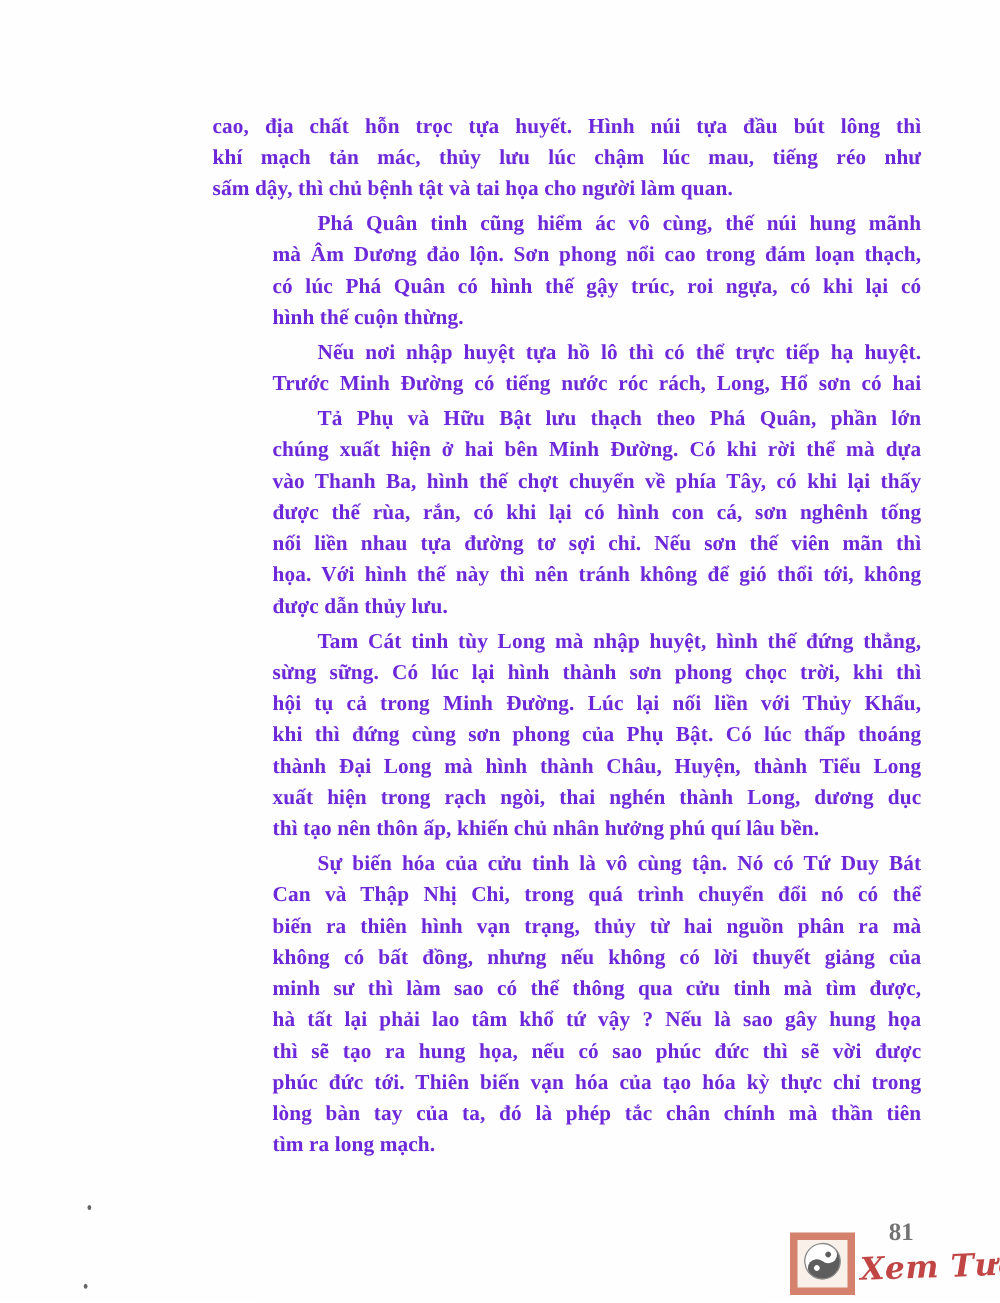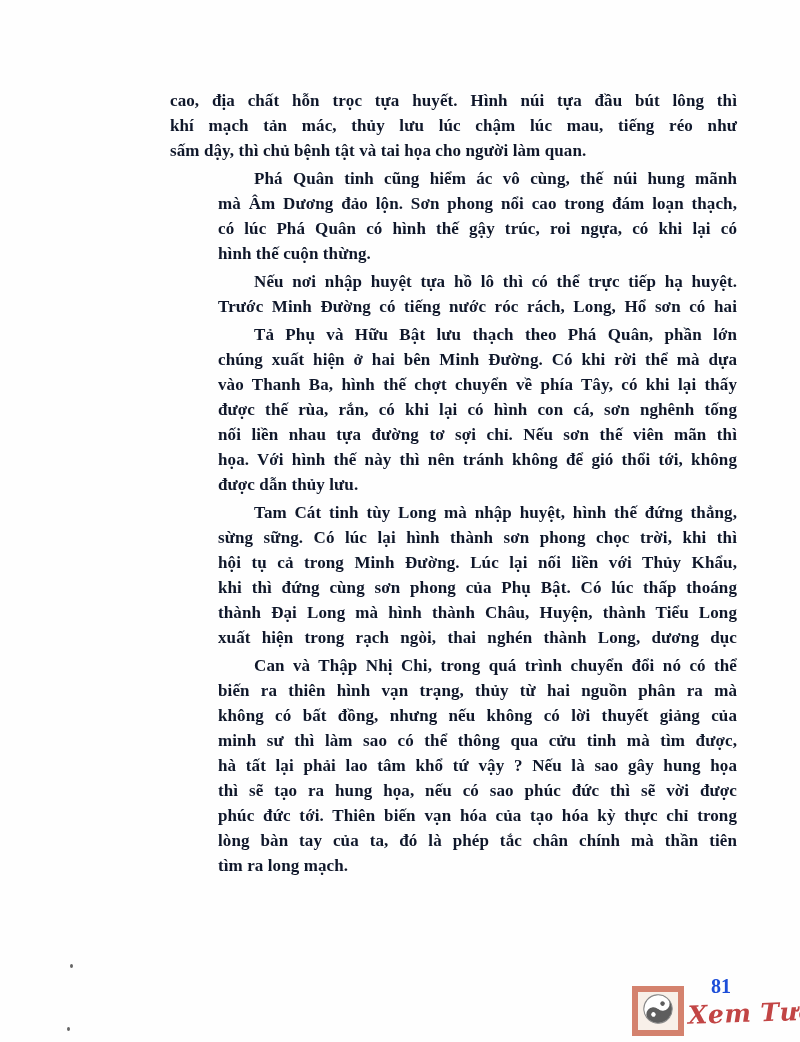--- a/index.html
+++ b/index.html
@@ -13,21 +13,21 @@
     height: 1042px;
     background: #fefefe;
     overflow: hidden;
     font-family: "Liberation Serif", serif;
   }
   .text-block {
     position: absolute;
     left: 170px;
     top: 88px;
     width: 567px;
-    color: #0f172a;
+    color: #6d28d9;
     font-size: 17px;
     line-height: 25px;
     font-weight: 600;
     letter-spacing: 0.1px;
   }
   .paragraph { margin: 0; }
   .paragraph + .paragraph { margin-top: 3px; margin-left: 48px; }
   .line {
     text-align: justify;
     text-align-last: justify;
@@ -38,21 +38,21 @@
   }
   .paragraph.indent .line:first-child {
     text-indent: 36px;
   }
   .page-number {
     position: absolute;
     left: 711px;
     top: 975px;
     font-size: 20px;
     font-weight: 700;
-    color: #1d4ed8;
+    color: #737373;
     z-index: 3;
     font-family: "Liberation Serif", serif;
   }
   .watermark {
     position: absolute;
     left: 632px;
     top: 986px;
     display: flex;
     align-items: center;
     z-index: 2;
@@ -119,22 +119,24 @@
         <div class="line">họa. Với hình thế này thì nên tránh không để gió thổi tới, không</div>
         <div class="line line-end">được dẫn thủy lưu.</div>
       </div>
       <div class="paragraph indent">
         <div class="line">Tam Cát tinh tùy Long mà nhập huyệt, hình thế đứng thẳng,</div>
         <div class="line">sừng sững. Có lúc lại hình thành sơn phong chọc trời, khi thì</div>
         <div class="line">hội tụ cả trong Minh Đường. Lúc lại nối liền với Thủy Khẩu,</div>
         <div class="line">khi thì đứng cùng sơn phong của Phụ Bật. Có lúc thấp thoáng</div>
         <div class="line">thành Đại Long mà hình thành Châu, Huyện, thành Tiểu Long</div>
         <div class="line">xuất hiện trong rạch ngòi, thai nghén thành Long, dương dục</div>
+        <div class="line line-end">thì tạo nên thôn ấp, khiến chủ nhân hưởng phú quí lâu bền.</div>
       </div>
       <div class="paragraph indent">
+        <div class="line">Sự biến hóa của cửu tinh là vô cùng tận. Nó có Tứ Duy Bát</div>
         <div class="line">Can và Thập Nhị Chi, trong quá trình chuyển đổi nó có thể</div>
         <div class="line">biến ra thiên hình vạn trạng, thủy từ hai nguồn phân ra mà</div>
         <div class="line">không có bất đồng, nhưng nếu không có lời thuyết giảng của</div>
         <div class="line">minh sư thì làm sao có thể thông qua cửu tinh mà tìm được,</div>
         <div class="line">hà tất lại phải lao tâm khổ tứ vậy ? Nếu là sao gây hung họa</div>
         <div class="line">thì sẽ tạo ra hung họa, nếu có sao phúc đức thì sẽ vời được</div>
         <div class="line">phúc đức tới. Thiên biến vạn hóa của tạo hóa kỳ thực chỉ trong</div>
         <div class="line">lòng bàn tay của ta, đó là phép tắc chân chính mà thần tiên</div>
         <div class="line line-end">tìm ra long mạch.</div>
       </div>

